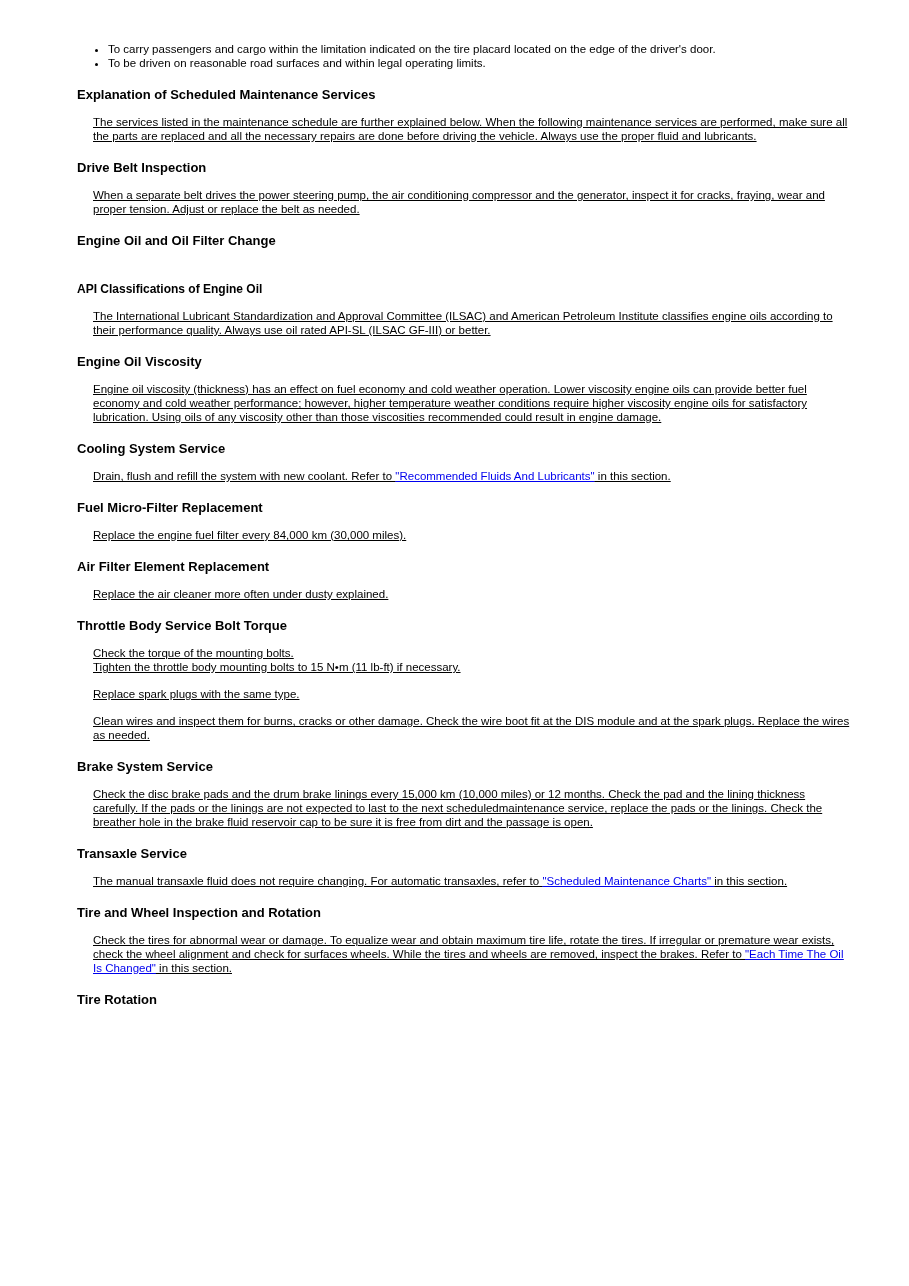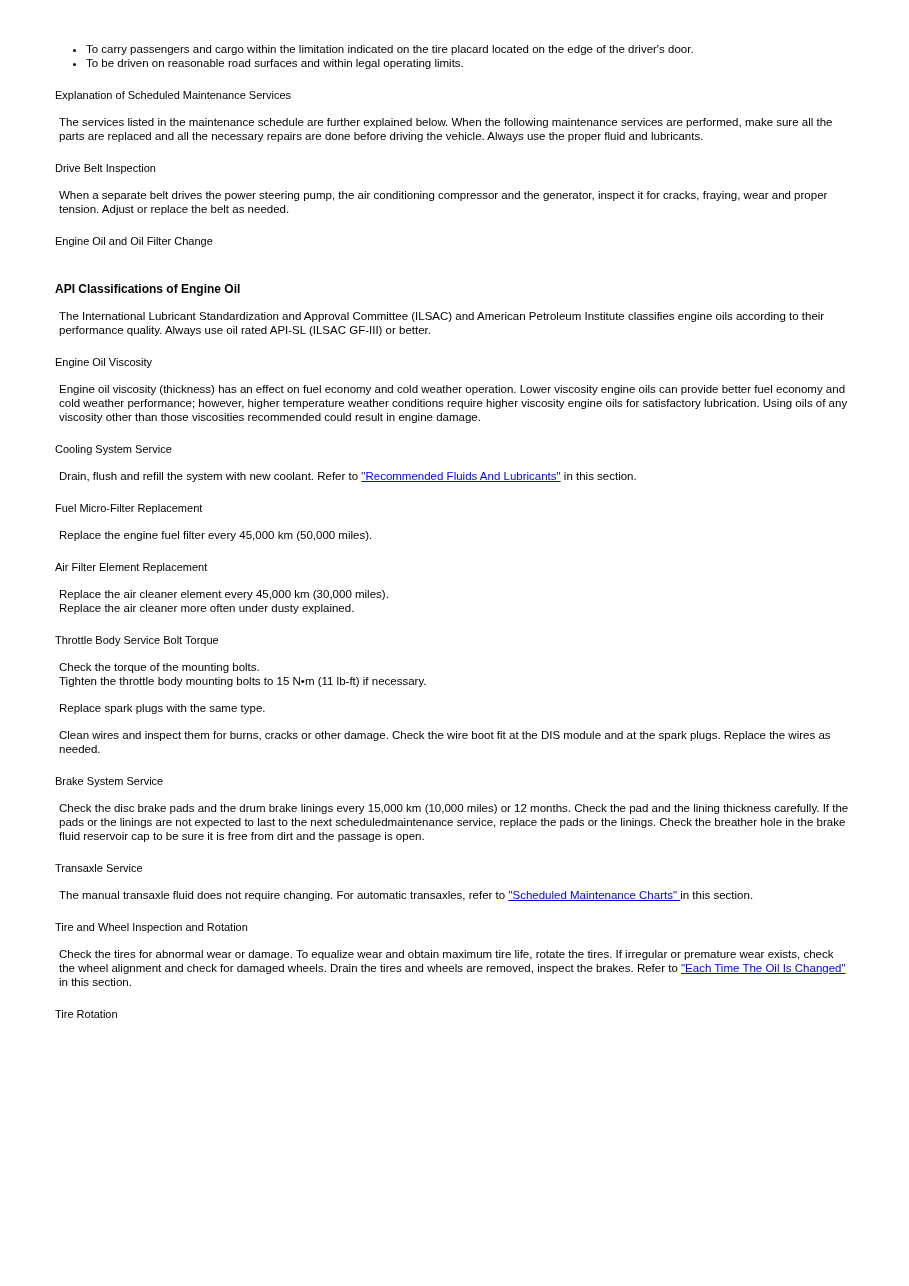--- a/index.html
+++ b/index.html
@@ -11,46 +11,47 @@
     width: 909px;
     height: 1286px;
     font-family: "Liberation Sans", sans-serif;
     font-size: 11.5px;
     line-height: 14px;
     color: #000000;
     overflow: hidden;
   }
   .page {
     box-sizing: border-box;
-    padding: 42px 58px 0 55px;
+    padding: 42px 58px 0 77px;
     width: 909px;
   }
   ul.bullets {
     margin: 0;
     padding: 0 0 0 31px;
     list-style-type: disc;
   }
   ul.bullets li {
     margin: 0;
     padding: 0;
   }
   h2.h1 {
-    font-size: 11px;
+    font-size: 13px;
     line-height: 16px;
-    font-weight: normal;
+    font-weight: bold;
     margin: 17px 0 12px 0;
   }
   h3.h2 {
     font-size: 12px;
     line-height: 15px;
     font-weight: bold;
     margin: 33px 0 12px 0;
   }
   p.para {
-    margin: 0 0 13px 4px;
+    margin: 0 0 13px 16px;
+    text-decoration: underline;
   }
   p.para .line {
     display: block;
   }
   a.link {
     color: #0000EE;
     text-decoration: underline;
     cursor: pointer;
   }
 </style>
@@ -74,42 +75,41 @@
   <h3 class="h2">API Classifications of Engine Oil</h3>
   <p class="para">The International Lubricant Standardization and Approval Committee (ILSAC) and American Petroleum Institute classifies engine oils according to their performance quality. Always use oil rated API-SL (ILSAC GF-III) or better.</p>
 
   <h2 class="h1">Engine Oil Viscosity</h2>
   <p class="para">Engine oil viscosity (thickness) has an effect on fuel economy and cold weather operation. Lower viscosity engine oils can provide better fuel economy and cold weather performance; however, higher temperature weather conditions require higher viscosity engine oils for satisfactory lubrication. Using oils of any viscosity other than those viscosities recommended could result in engine damage.</p>
 
   <h2 class="h1">Cooling System Service</h2>
   <p class="para"><span>Drain, flush and refill the system with new coolant. Refer to </span><a class="link" href="#">"Recommended Fluids And Lubricants"</a><span> in this section.</span></p>
 
   <h2 class="h1">Fuel Micro-Filter Replacement</h2>
-  <p class="para">Replace the engine fuel filter every 45,000 km (50,000 miles).</p>
+  <p class="para">Replace the engine fuel filter every 84,000 km (30,000 miles).</p>
 
   <h2 class="h1">Air Filter Element Replacement</h2>
   <p class="para">
-    <span class="line">Replace the air cleaner element every 45,000 km (30,000 miles).</span>
     <span class="line">Replace the air cleaner more often under dusty explained.</span>
   </p>
 
   <h2 class="h1">Throttle Body Service Bolt Torque</h2>
   <p class="para">
     <span class="line">Check the torque of the mounting bolts.</span>
     <span class="line">Tighten the throttle body mounting bolts to 15 N•m (11 lb-ft) if necessary.</span>
   </p>
 
   <p class="para">Replace spark plugs with the same type.</p>
 
   <p class="para">Clean wires and inspect them for burns, cracks or other damage. Check the wire boot fit at the DIS module and at the spark plugs. Replace the wires as needed.</p>
 
   <h2 class="h1">Brake System Service</h2>
   <p class="para">Check the disc brake pads and the drum brake linings every 15,000 km (10,000 miles) or 12 months. Check the pad and the lining thickness carefully. If the pads or the linings are not expected to last to the next scheduledmaintenance service, replace the pads or the linings. Check the breather hole in the brake fluid reservoir cap to be sure it is free from dirt and the passage is open.</p>
 
   <h2 class="h1">Transaxle Service</h2>
   <p class="para"><span>The manual transaxle fluid does not require changing. For automatic transaxles, refer to </span><a class="link" href="#">"Scheduled Maintenance Charts" </a><span>in this section.</span></p>
 
   <h2 class="h1">Tire and Wheel Inspection and Rotation</h2>
-  <p class="para"><span>Check the tires for abnormal wear or damage. To equalize wear and obtain maximum tire life, rotate the tires. If irregular or premature wear exists, check the wheel alignment and check for damaged wheels. Drain the tires and wheels are removed, inspect the brakes. Refer to </span><a class="link" href="#">"Each Time The Oil Is Changed"</a><span> in this section.</span></p>
+  <p class="para"><span>Check the tires for abnormal wear or damage. To equalize wear and obtain maximum tire life, rotate the tires. If irregular or premature wear exists, check the wheel alignment and check for surfaces wheels. While the tires and wheels are removed, inspect the brakes. Refer to </span><a class="link" href="#">"Each Time The Oil Is Changed"</a><span> in this section.</span></p>
 
   <h2 class="h1">Tire Rotation</h2>
 
 </div>
 
 </body></html>

